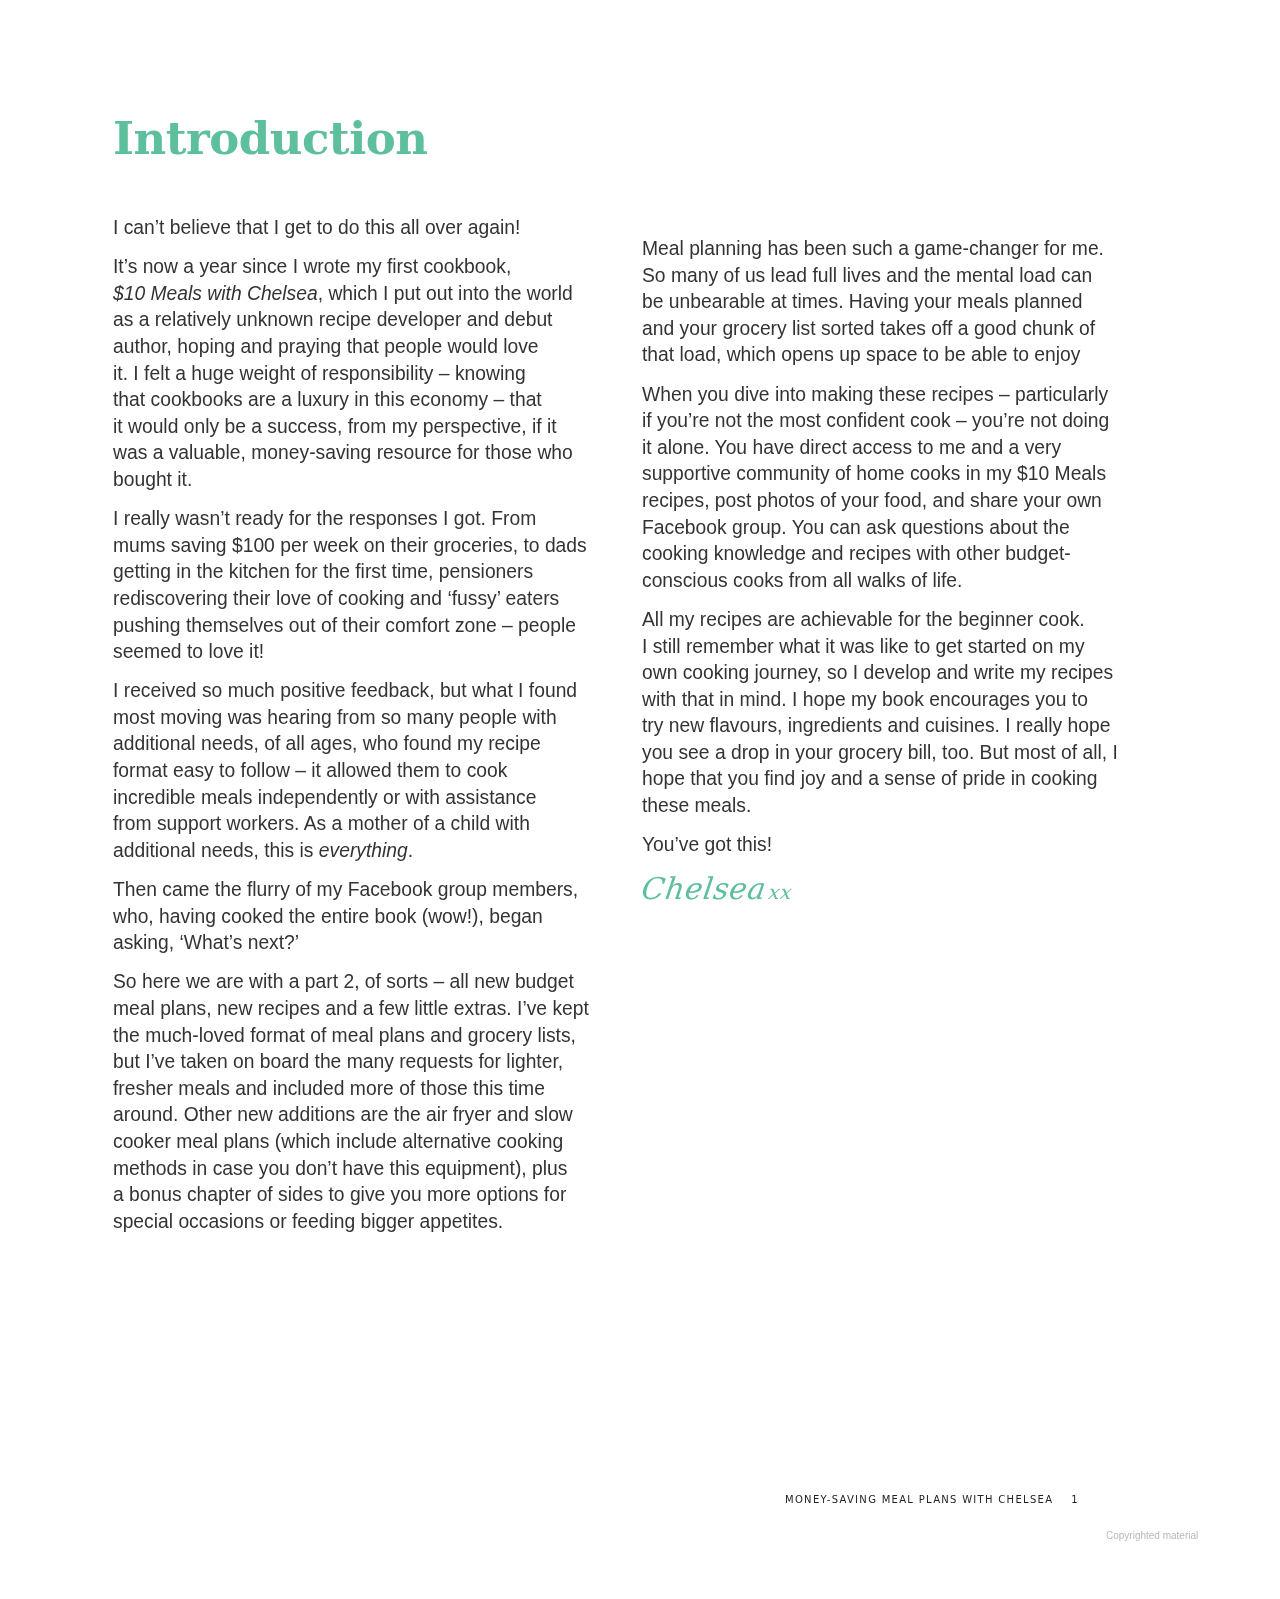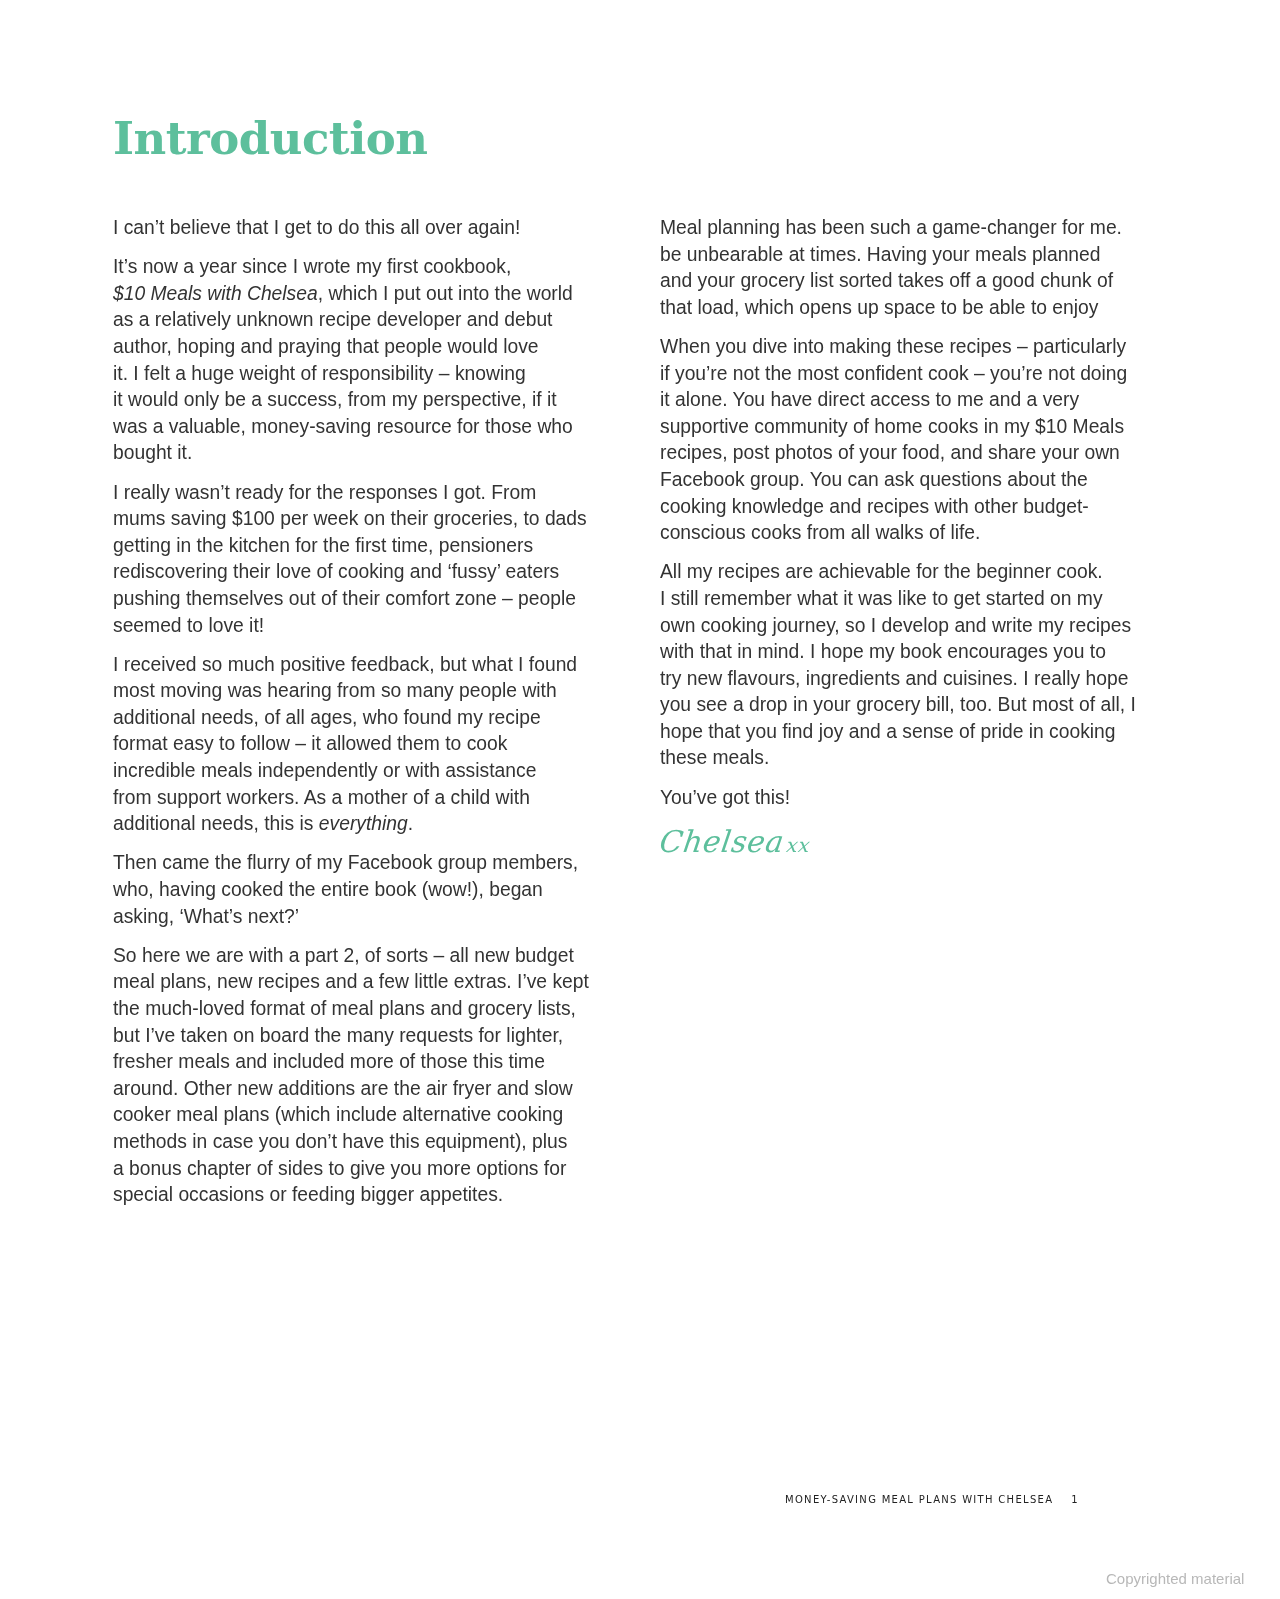--- a/index.html
+++ b/index.html
@@ -7,58 +7,59 @@
     .page-title {
       position: absolute; left: 113px; top: 112px;
       font-family: "DejaVu Serif", "Liberation Serif", serif;
       font-weight: bold; font-size: 45px; letter-spacing: -0.5px;
       color: #5dbf9c; margin: 0; text-align: right;
     }
     .col { position: absolute; top: 215px; width: 520px;
       font-family: "Liberation Sans", "DejaVu Sans", sans-serif;
       font-size: 19.3px; color: #333333; }
     .col-left { left: 113px; }
-    .col-right { left: 660px; }
+    .col-right { left: 642px; margin-top: 21px; }
     .para { margin: 0 0 12.6px 0; }
     .line { display: block; height: 26.6px; line-height: 26.6px; white-space: nowrap; }
     .line em { font-style: italic; }
     .signature {
       display: block; margin-top: 8px;
       font-family: "DejaVu Serif", serif; font-style: italic;
       font-size: 30px; color: #5dbf9c; letter-spacing: 0.5px;
       transform: skewX(-8deg); transform-origin: left;
     }
     .signature .xx { font-size: 20px; margin-left: 3px; }
     .footer {
       position: absolute; top: 1494px; left: 785px;
       font-family: "DejaVu Sans", sans-serif; font-size: 10px;
       letter-spacing: 1.3px; color: #222222; white-space: nowrap;
     }
     .footer .page-num { margin-left: 18px; }
     .copyright {
       position: absolute; top: 1530px; left: 1106px;
-      font-family: "Liberation Sans", sans-serif; font-size: 15px;
-      color: #b8b8b8; white-space: nowrap; margin-top: 40px;
+      font-family: "Liberation Sans", sans-serif; font-size: 10px;
+      color: #b8b8b8; white-space: nowrap;
     }
   </style>
 </head>
 <body>
 
 <h1 class="page-title">Introduction</h1>
 
 <div class="col col-left">
   <p class="para">
     <span class="line">I can’t believe that I get to do this all over again!</span>
   </p>
   <p class="para">
     <span class="line">It’s now a year since I wrote my first cookbook,</span>
     <span class="line"><em>$10 Meals with Chelsea</em><span>, which I put out into the world</span></span>
     <span class="line">as a relatively unknown recipe developer and debut</span>
     <span class="line">author, hoping and praying that people would love</span>
     <span class="line">it. I felt a huge weight of responsibility – knowing</span>
+    <span class="line">that cookbooks are a luxury in this economy – that</span>
     <span class="line">it would only be a success, from my perspective, if it</span>
     <span class="line">was a valuable, money-saving resource for those who</span>
     <span class="line">bought it.</span>
   </p>
   <p class="para">
     <span class="line">I really wasn’t ready for the responses I got. From</span>
     <span class="line">mums saving $100 per week on their groceries, to dads</span>
     <span class="line">getting in the kitchen for the first time, pensioners</span>
     <span class="line">rediscovering their love of cooking and ‘fussy’ eaters</span>
     <span class="line">pushing themselves out of their comfort zone – people</span>
@@ -88,20 +89,21 @@
     <span class="line">cooker meal plans (which include alternative cooking</span>
     <span class="line">methods in case you don’t have this equipment), plus</span>
     <span class="line">a bonus chapter of sides to give you more options for</span>
     <span class="line">special occasions or feeding bigger appetites.</span>
   </p>
 </div>
 
 <div class="col col-right">
   <p class="para">
     <span class="line">Meal planning has been such a game-changer for me.</span>
+    <span class="line">So many of us lead full lives and the mental load can</span>
     <span class="line">be unbearable at times. Having your meals planned</span>
     <span class="line">and your grocery list sorted takes off a good chunk of</span>
     <span class="line">that load, which opens up space to be able to enjoy</span>
   </p>
   <p class="para">
     <span class="line">When you dive into making these recipes – particularly</span>
     <span class="line">if you’re not the most confident cook – you’re not doing</span>
     <span class="line">it alone. You have direct access to me and a very</span>
     <span class="line">supportive community of home cooks in my $10 Meals</span>
     <span class="line">recipes, post photos of your food, and share your own</span>

